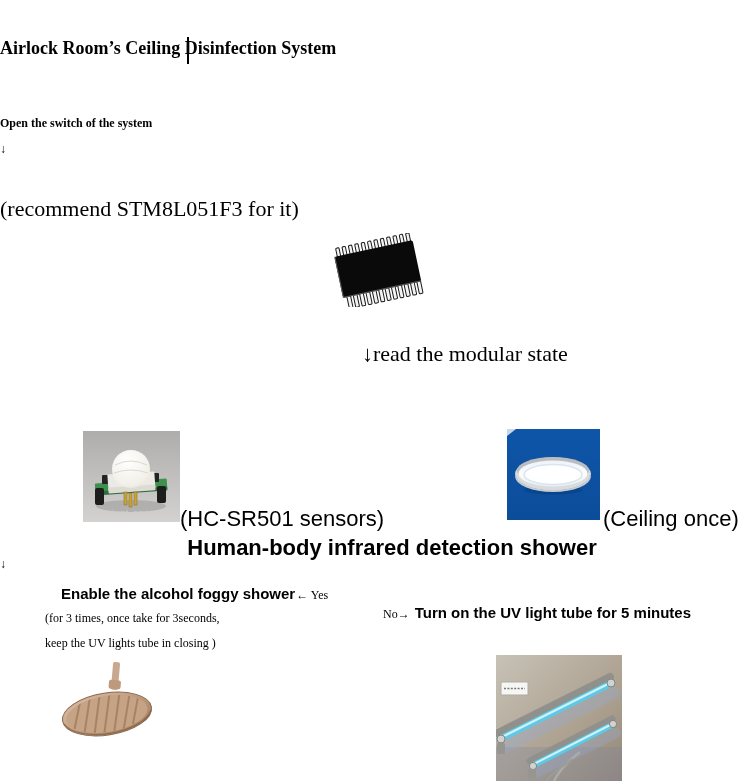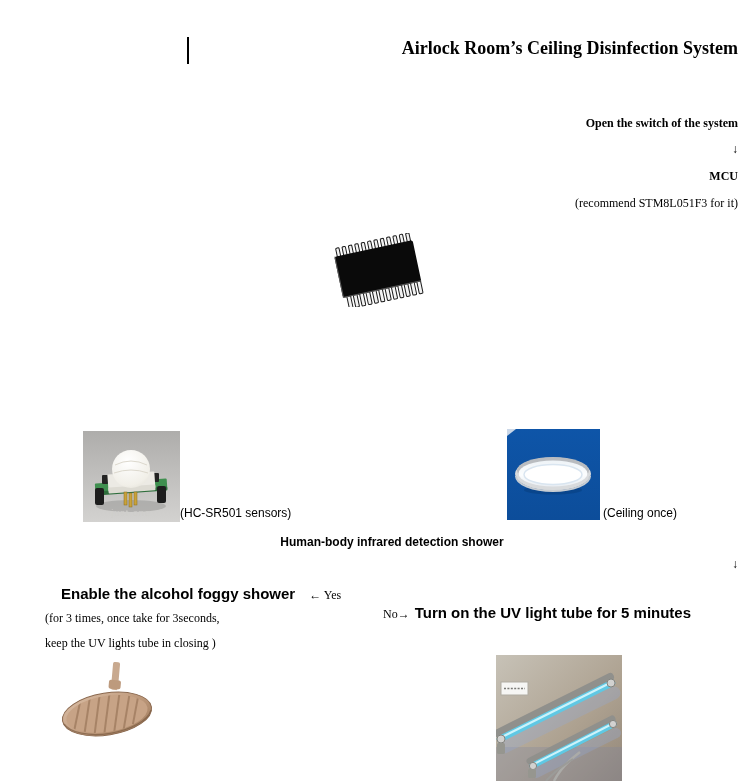--- a/index.html
+++ b/index.html
@@ -1,40 +1,39 @@
 <!DOCTYPE html>
 <html><head>
 <meta charset="utf-8">
 <style>
   html,body{margin:0;padding:0;background:#ffffff;}
   .page{position:relative;width:754px;height:784px;background:#ffffff;overflow:hidden;}
   .abs{position:absolute;}
-  .c{position:absolute;left:0;right:16px;text-align:right;}
+  .c{position:absolute;left:0;right:16px;text-align:left;}
   .serif{font-family:"Liberation Serif",serif;}
   .sans{font-family:"Liberation Sans",sans-serif;}
   .b{font-weight:bold;}
   .fs18{font-size:18px;line-height:1.2;}
   .fs17{font-size:12px;line-height:1.2;}
-  .fs16{font-size:12px;line-height:1.2;}
+  .fs16{font-size:22px;line-height:1.2;}
   .fs15{font-size:15px;line-height:1.2;margin-left:28px;}
   .cursor{position:absolute;left:187px;top:37px;width:1.5px;height:27px;background:#000;}
   .ink{color:#000;}
   svg{display:block;}
 </style>
 </head>
 <body>
 
 <div class="page ink">
 
   <div class="cursor"></div>
   <div class="c serif b fs18" style="top:38px">Airlock Room’s Ceiling Disinfection System</div>
 
   <div class="c serif b fs17" style="top:116px">Open the switch of the system</div>
   <div class="c serif fs17" style="top:142px">↓</div>
-  <div class="c serif b fs17" style="top:169px">MCU</div>
   <div class="c serif fs16" style="top:196px">(recommend STM8L051F3 for it)</div>
 
   <div class="abs" style="left:324px;top:233px">
     <svg width="108" height="74" viewBox="0 0 108 74">
       <g transform="rotate(-12 54 37)">
         <g fill="#f2f2f2" stroke="#1a1a1a" stroke-width="1">
           <rect x="17" y="7" width="3.4" height="10" rx="1"></rect>
             <rect x="23.5" y="7" width="3.4" height="10" rx="1"></rect>
             <rect x="30" y="7" width="3.4" height="10" rx="1"></rect>
             <rect x="36.5" y="7" width="3.4" height="10" rx="1"></rect>
@@ -59,20 +58,21 @@
             <rect x="83" y="55" width="3.8" height="14" rx="1"></rect>
             <rect x="89.5" y="55" width="3.8" height="14" rx="1"></rect>
         </g>
         <rect x="14" y="15" width="80" height="42" rx="2" fill="#0a0a0a"></rect>
         <line x1="14" y1="56.5" x2="94" y2="56.5" stroke="#5a5a5a" stroke-width="1"></line>
         <line x1="14.5" y1="15" x2="14.5" y2="57" stroke="#6a6a6a" stroke-width="0.8"></line>
       </g>
     </svg>
   </div>
 
+  <div class="abs serif fs16" style="left:362px;top:341px"><span>↓</span><span>read the modular state</span></div>
 
   <div class="abs" style="left:83px;top:431px">
     <svg width="97" height="91" viewBox="0 0 97 91">
       <defs>
         <linearGradient id="pbg" x1="0" y1="0" x2="0" y2="1">
           <stop offset="0" stop-color="#aeadab"></stop>
             <stop offset="1" stop-color="#d3d2d0"></stop>
         </linearGradient>
         <radialGradient id="dome" cx="0.42" cy="0.3" r="0.9">
           <stop offset="0" stop-color="#ffffff"></stop>
@@ -129,21 +129,21 @@
       <path d="M9,47 A37,15 0 0 0 83,47" fill="none" stroke="#c7cdd3" stroke-width="2"></path>
     </svg>
   </div>
 
   <div class="abs sans fs16" style="left:180px;top:506px">(HC-SR501 sensors)</div>
   <div class="abs sans fs16" style="left:603px;top:506px">(Ceiling once)</div>
 
   <div class="abs sans b fs16" style="left:37px;width:710px;text-align:center;top:535px">Human-body infrared detection shower</div>
   <div class="c serif fs17" style="top:557px">↓</div>
 
-  <div class="abs" style="left:33px;top:585px;white-space:nowrap"><span class="sans b fs15">Enable the alcohol foggy shower</span><span class="serif fs17" style="margin-left:14px">← Yes</span></div>
+  <div class="abs" style="left:33px;top:585px;white-space:nowrap"><span class="sans b fs15">Enable the alcohol foggy shower</span><span class="serif fs17" style="margin-left:1px">← Yes</span></div>
   <div class="abs serif fs17" style="left:45px;top:611px">(for 3 times, once take for 3seconds,</div>
   <div class="abs serif fs17" style="left:45px;top:636px">keep the UV lights tube in closing )</div>
 
   <div class="abs" style="left:383px;top:604px;white-space:nowrap"><span class="serif fs17">No→</span><span class="sans b fs15" style="margin-left:5px">Turn on the UV light tube for 5 minutes</span></div>
 
   <div class="abs" style="left:55px;top:662px">
     <svg width="105" height="82" viewBox="0 0 105 82">
       <defs>
         <linearGradient id="head" x1="0" y1="0" x2="1" y2="1">
           <stop offset="0" stop-color="#dcc0a8"></stop>

